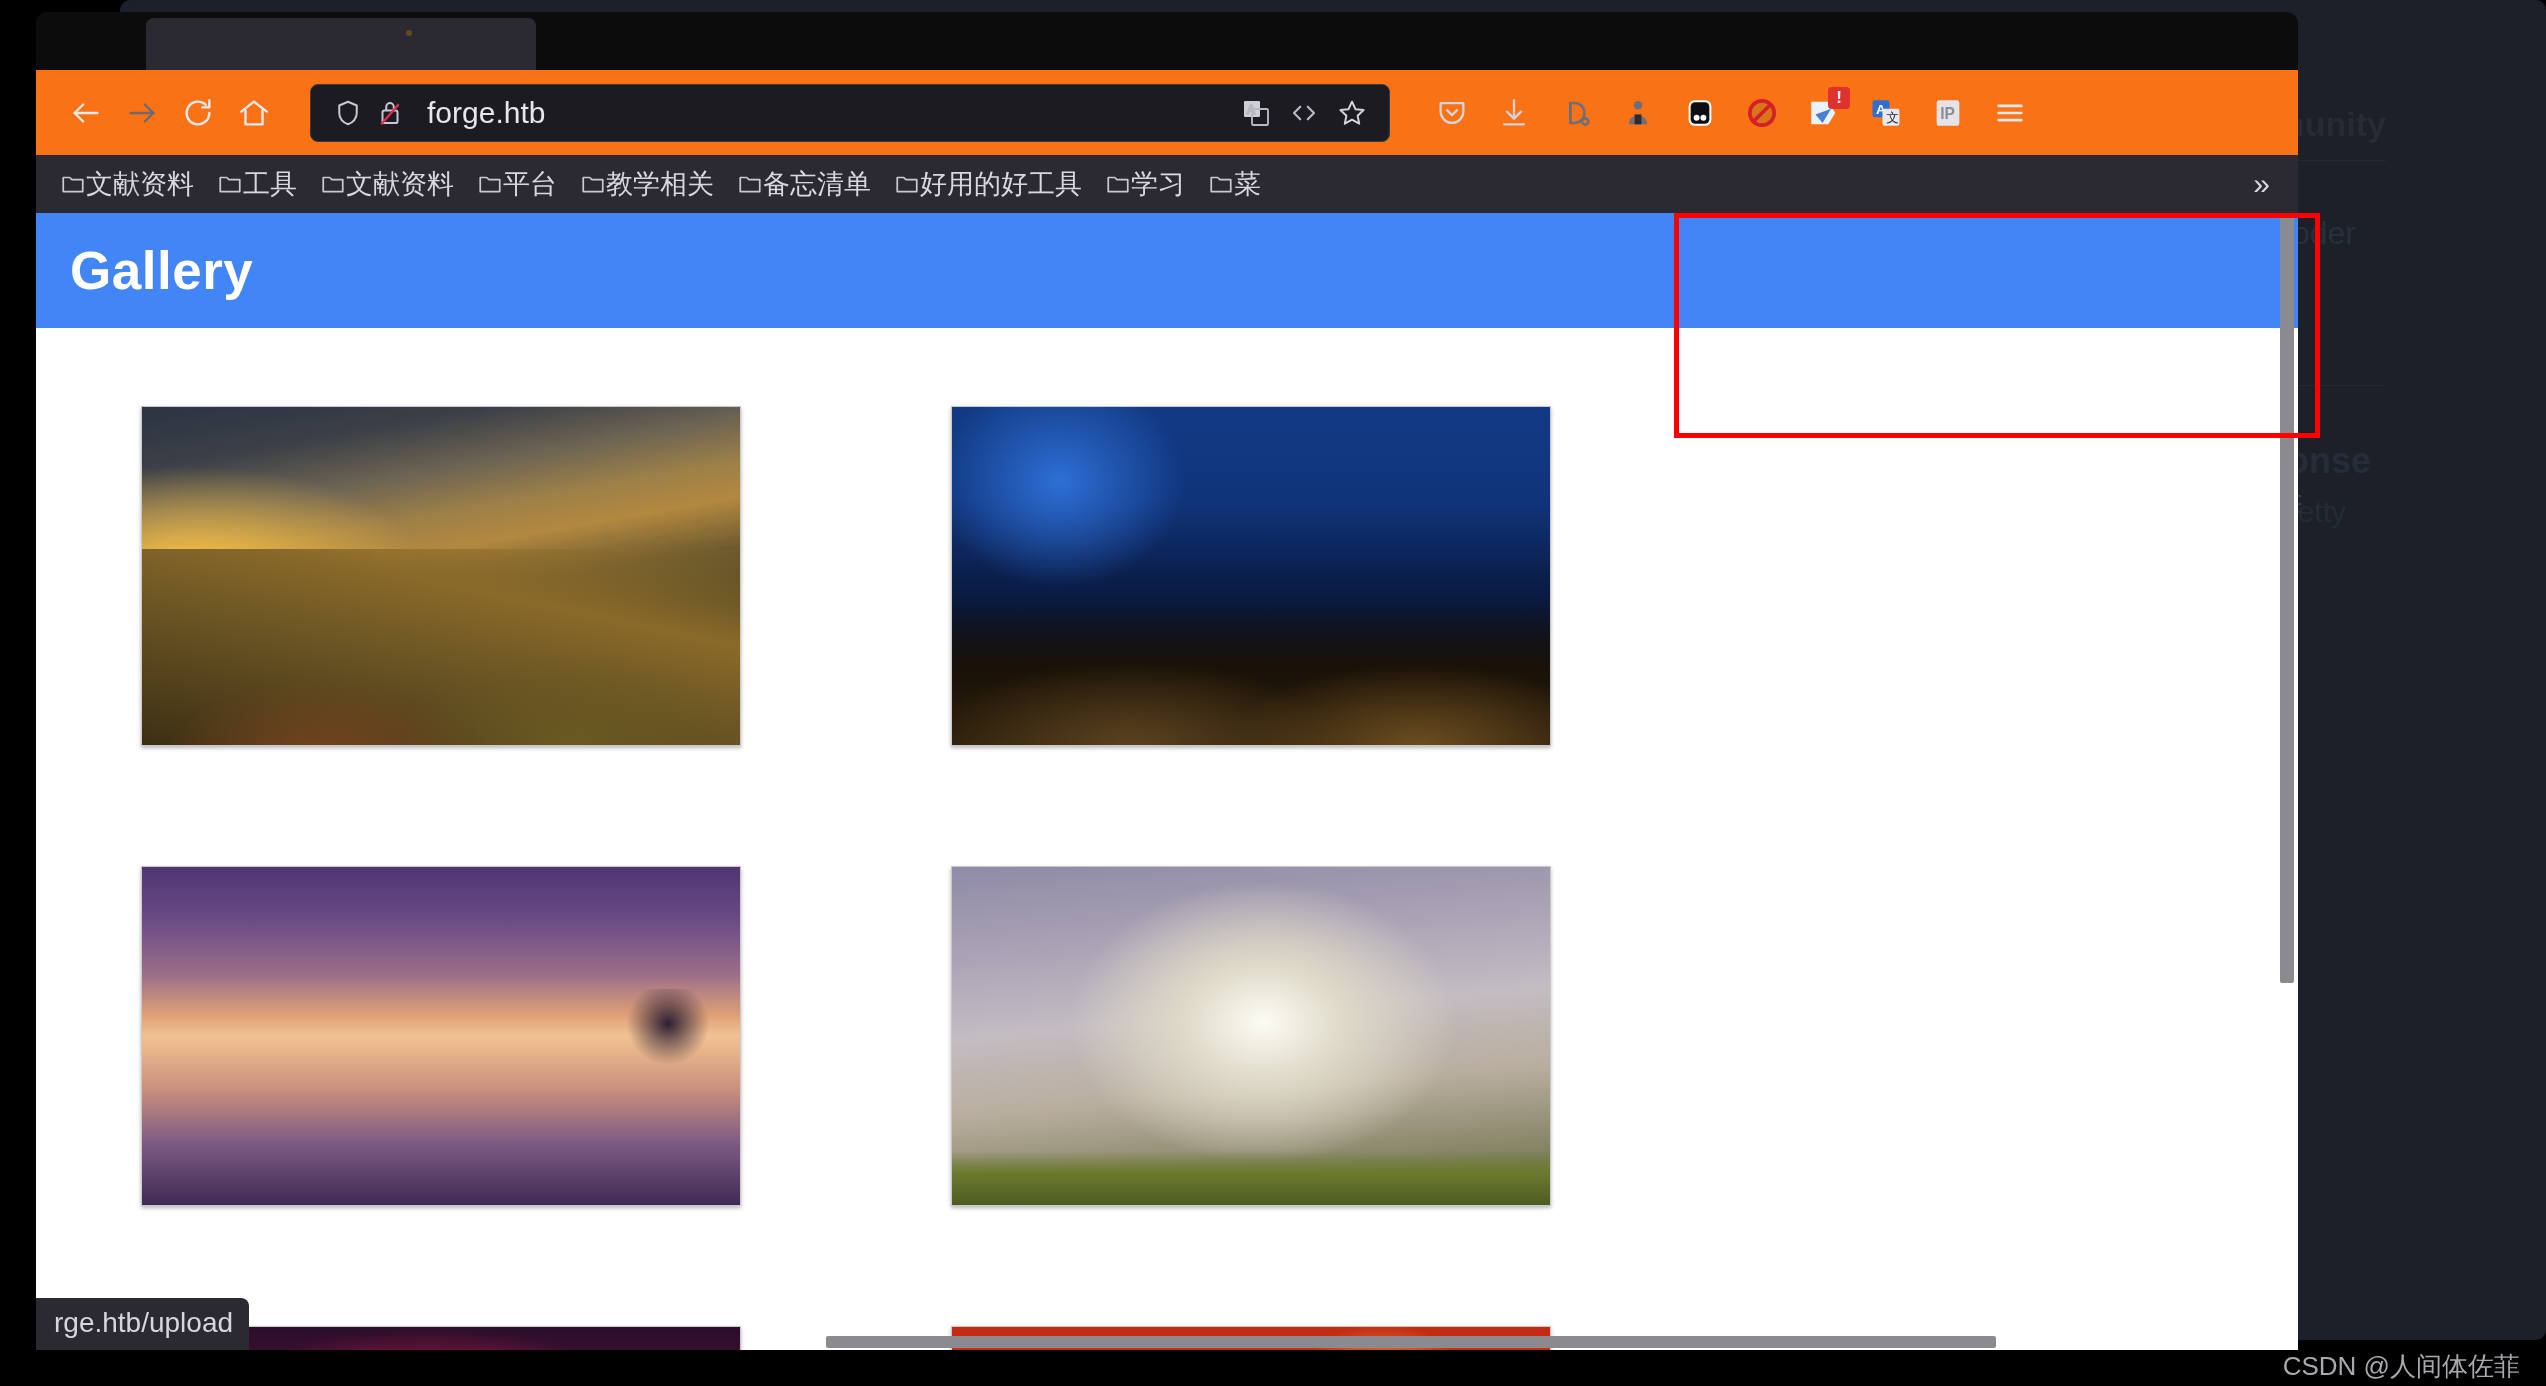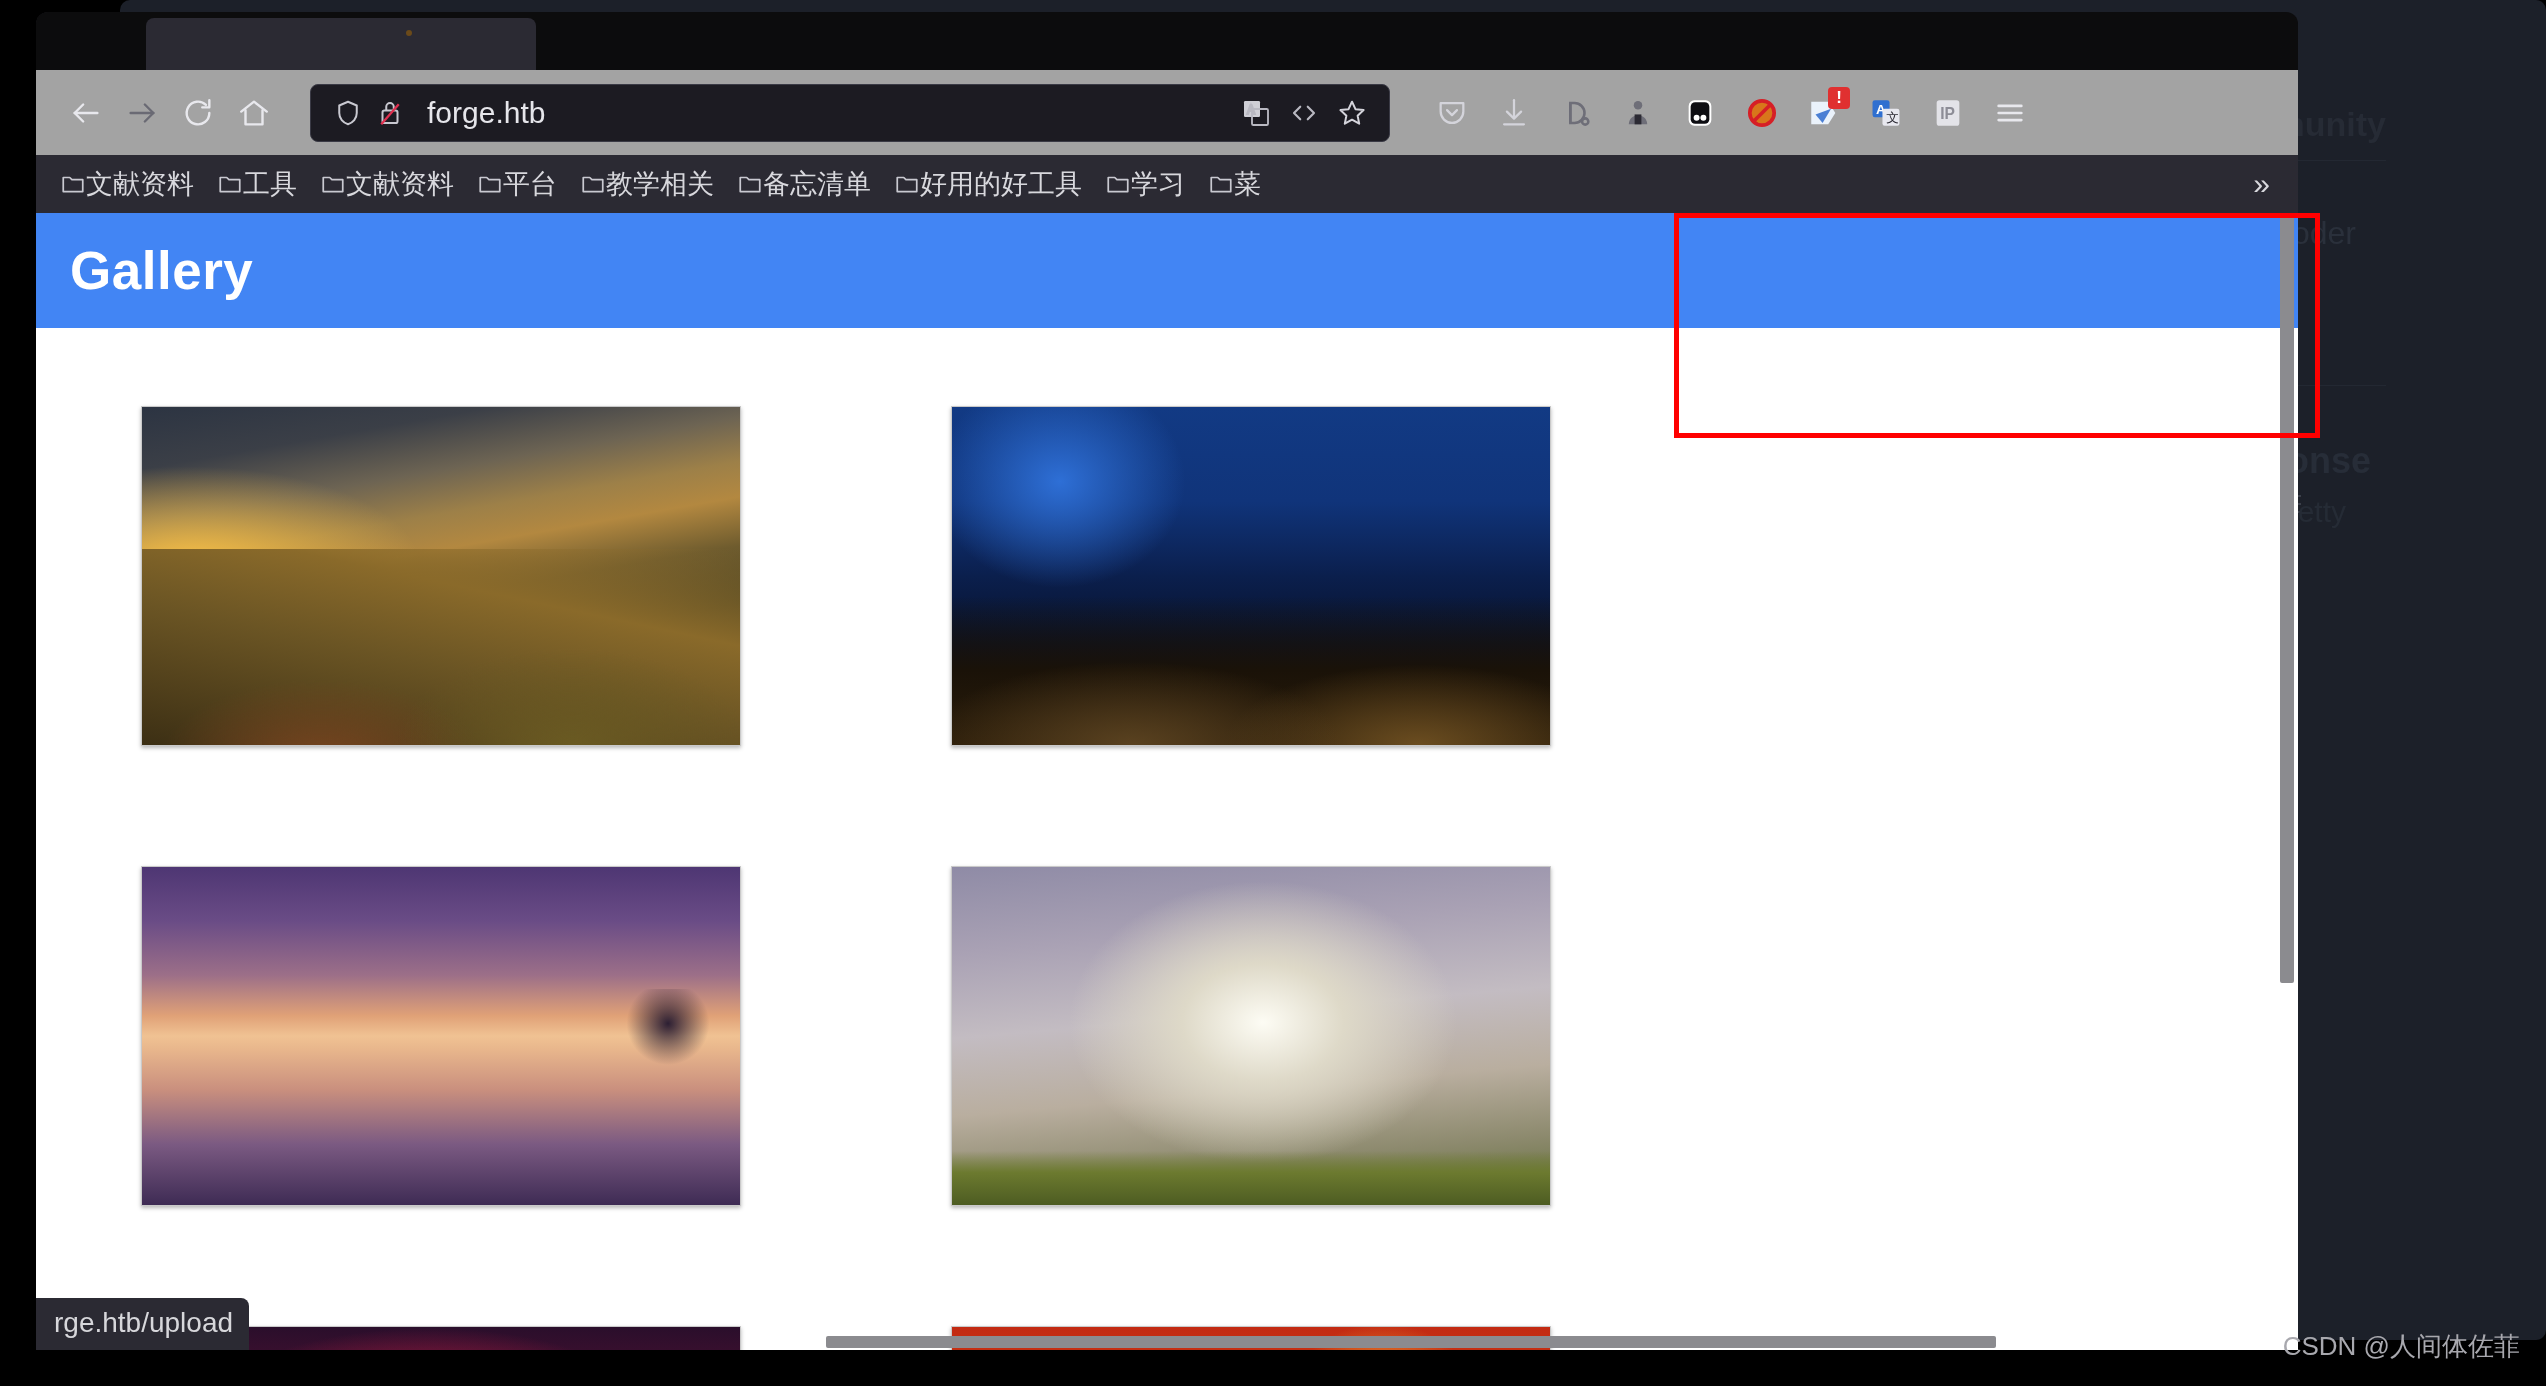--- a/index.html
+++ b/index.html
@@ -99,21 +99,21 @@
   .tab-dot {
     position: absolute; left: 260px; top: 12px;
     width: 6px; height: 6px; border-radius: 50%;
     background: #6b4a1a;
   }
 
   
   .navbar {
     position: relative;
     height: 85px;
-    background: #a3a3a3;
+    background: #f97316;
     display: flex;
     align-items: center;
     padding: 0 22px;
   }
   .nav-btn {
     width: 56px; height: 56px;
     display: flex; align-items: center; justify-content: center;
     border-radius: 6px;
     flex: 0 0 auto;
   }
@@ -372,21 +372,21 @@
     font-size: 28px;
     padding: 9px 16px 11px 18px;
     border-top-right-radius: 8px;
     z-index: 50;
     white-space: nowrap;
   }
 
   
   .watermark {
     position: absolute;
-    right: 26px; bottom: 22px;
+    right: 26px; bottom: 2px;
     color: #a8a8ae;
     font-size: 26px;
     z-index: 60;
     white-space: nowrap;
   }
 </style>
 </head>
 <body>
 
 <div id="desktop">

